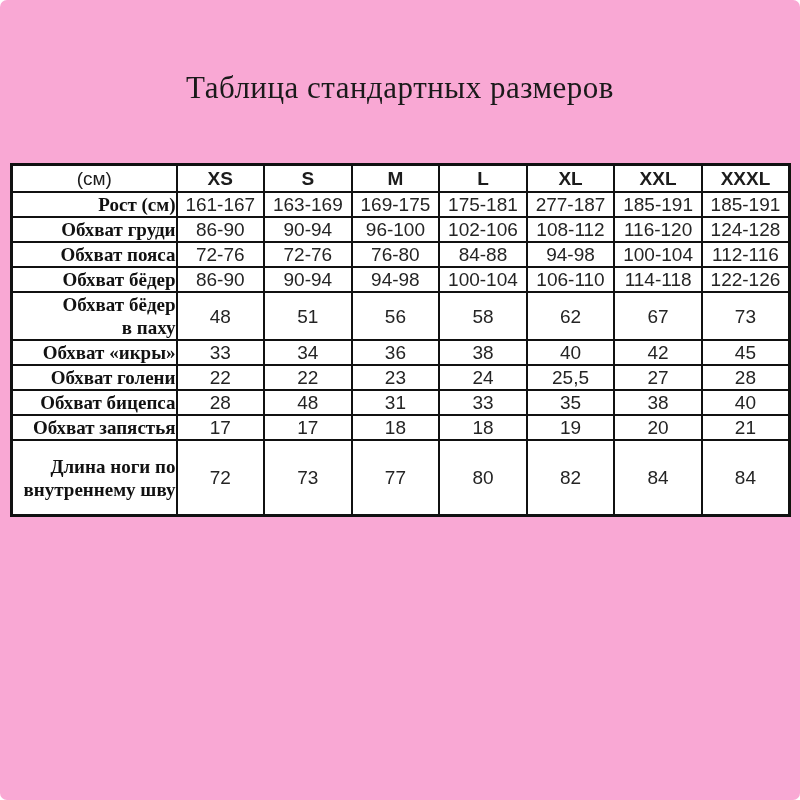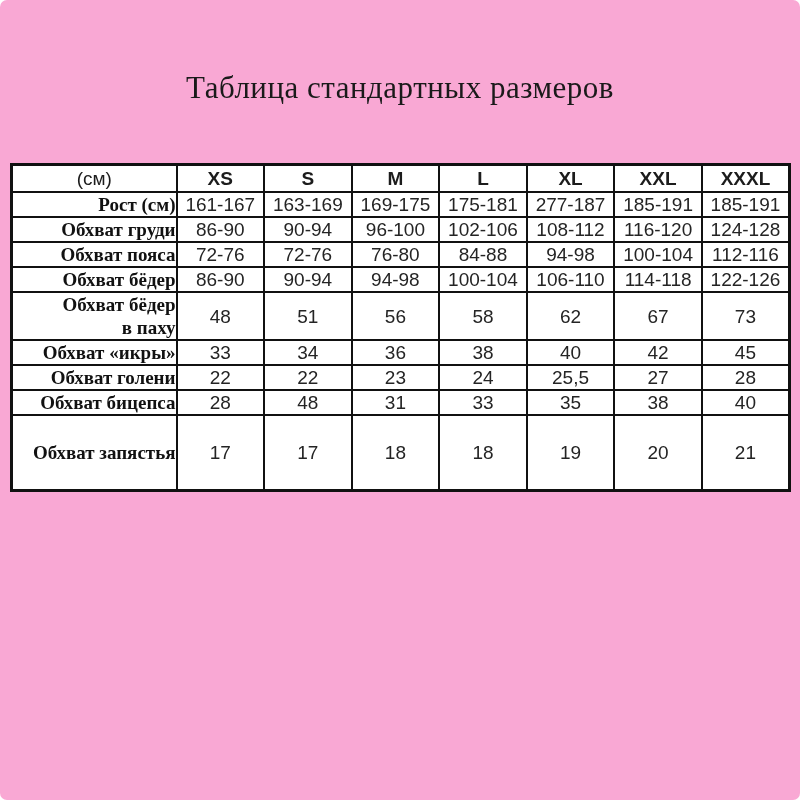--- a/index.html
+++ b/index.html
@@ -191,16 +191,27 @@
         <tr>
           <td class="label-cell">Обхват запястья</td>
           <td class="value-cell">17</td>
           <td class="value-cell">17</td>
           <td class="value-cell">18</td>
           <td class="value-cell">18</td>
           <td class="value-cell">19</td>
           <td class="value-cell">20</td>
           <td class="value-cell">21</td>
         </tr>
+        <tr>
+          <td class="label-cell">Длина ноги по
+внутреннему шву</td>
+          <td class="value-cell">72</td>
+          <td class="value-cell">73</td>
+          <td class="value-cell">77</td>
+          <td class="value-cell">80</td>
+          <td class="value-cell">82</td>
+          <td class="value-cell">84</td>
+          <td class="value-cell">84</td>
+        </tr>
       </tbody>
   </table>
 
 </div>
 
 </body></html>

